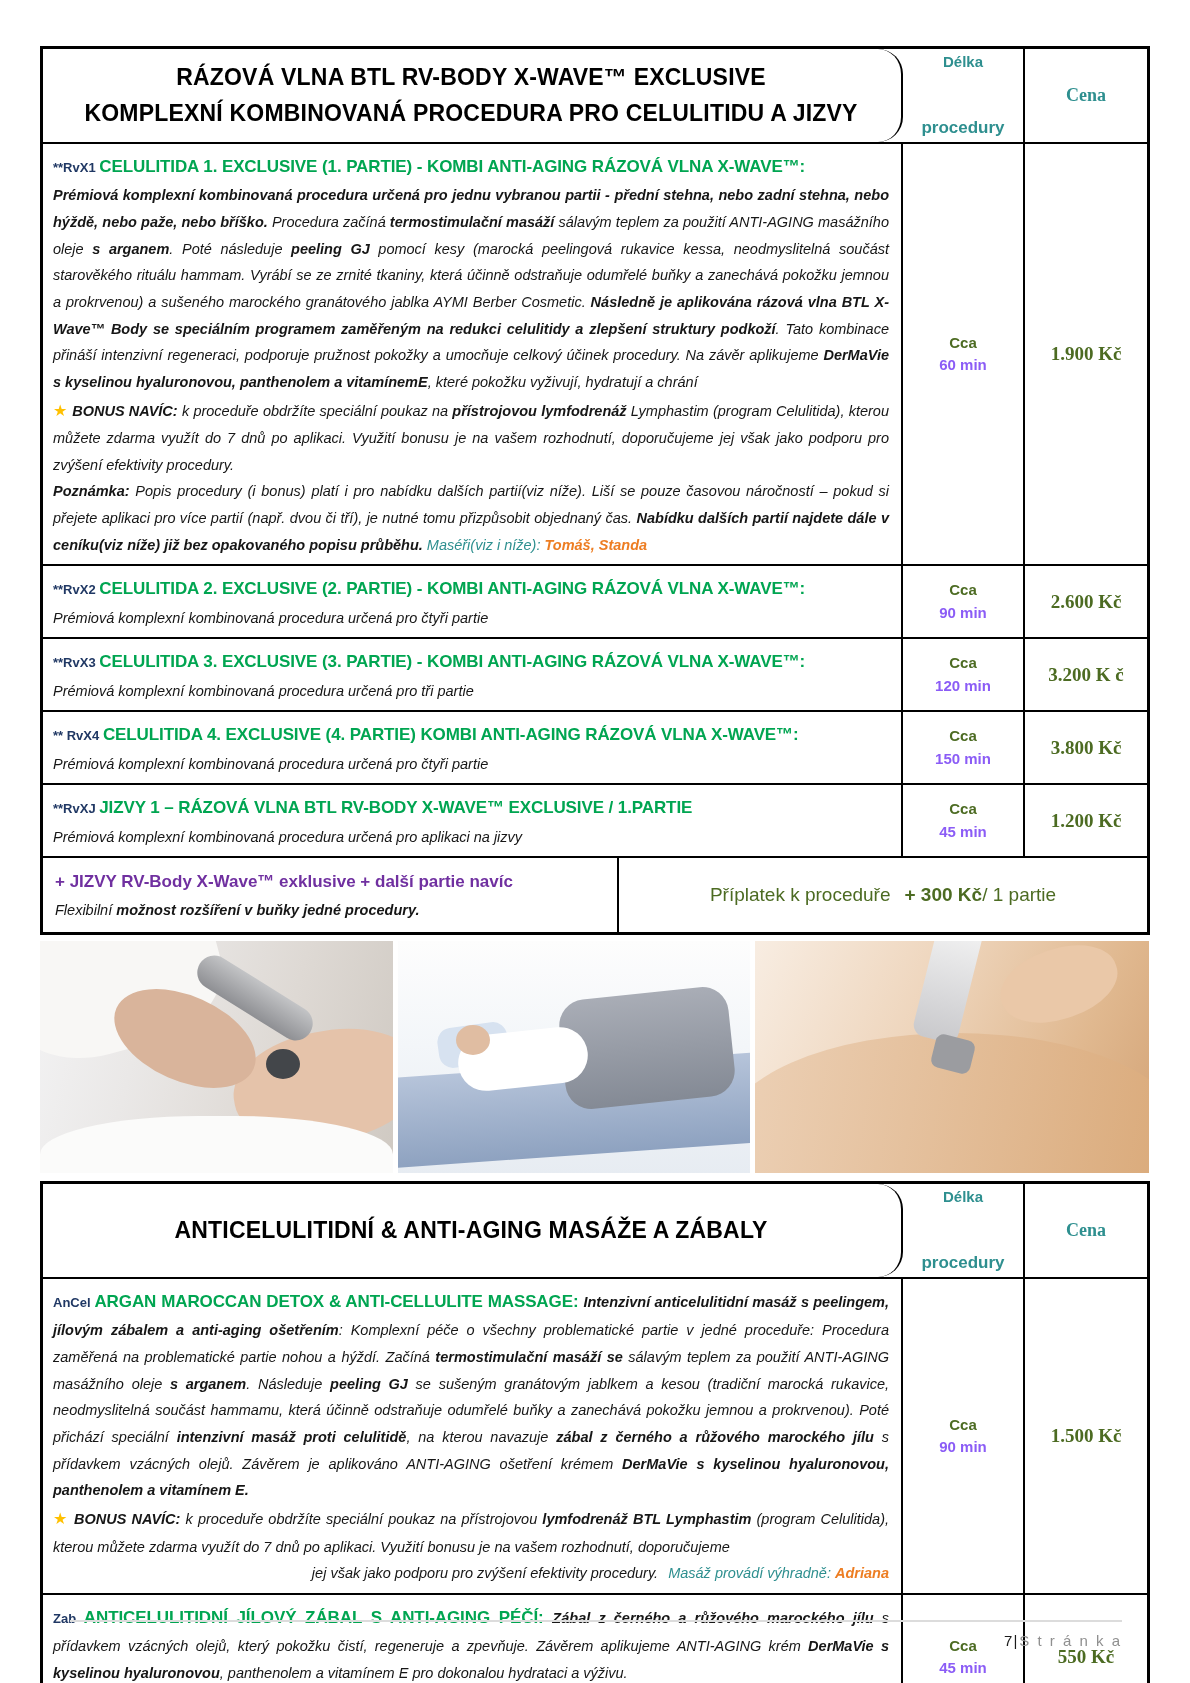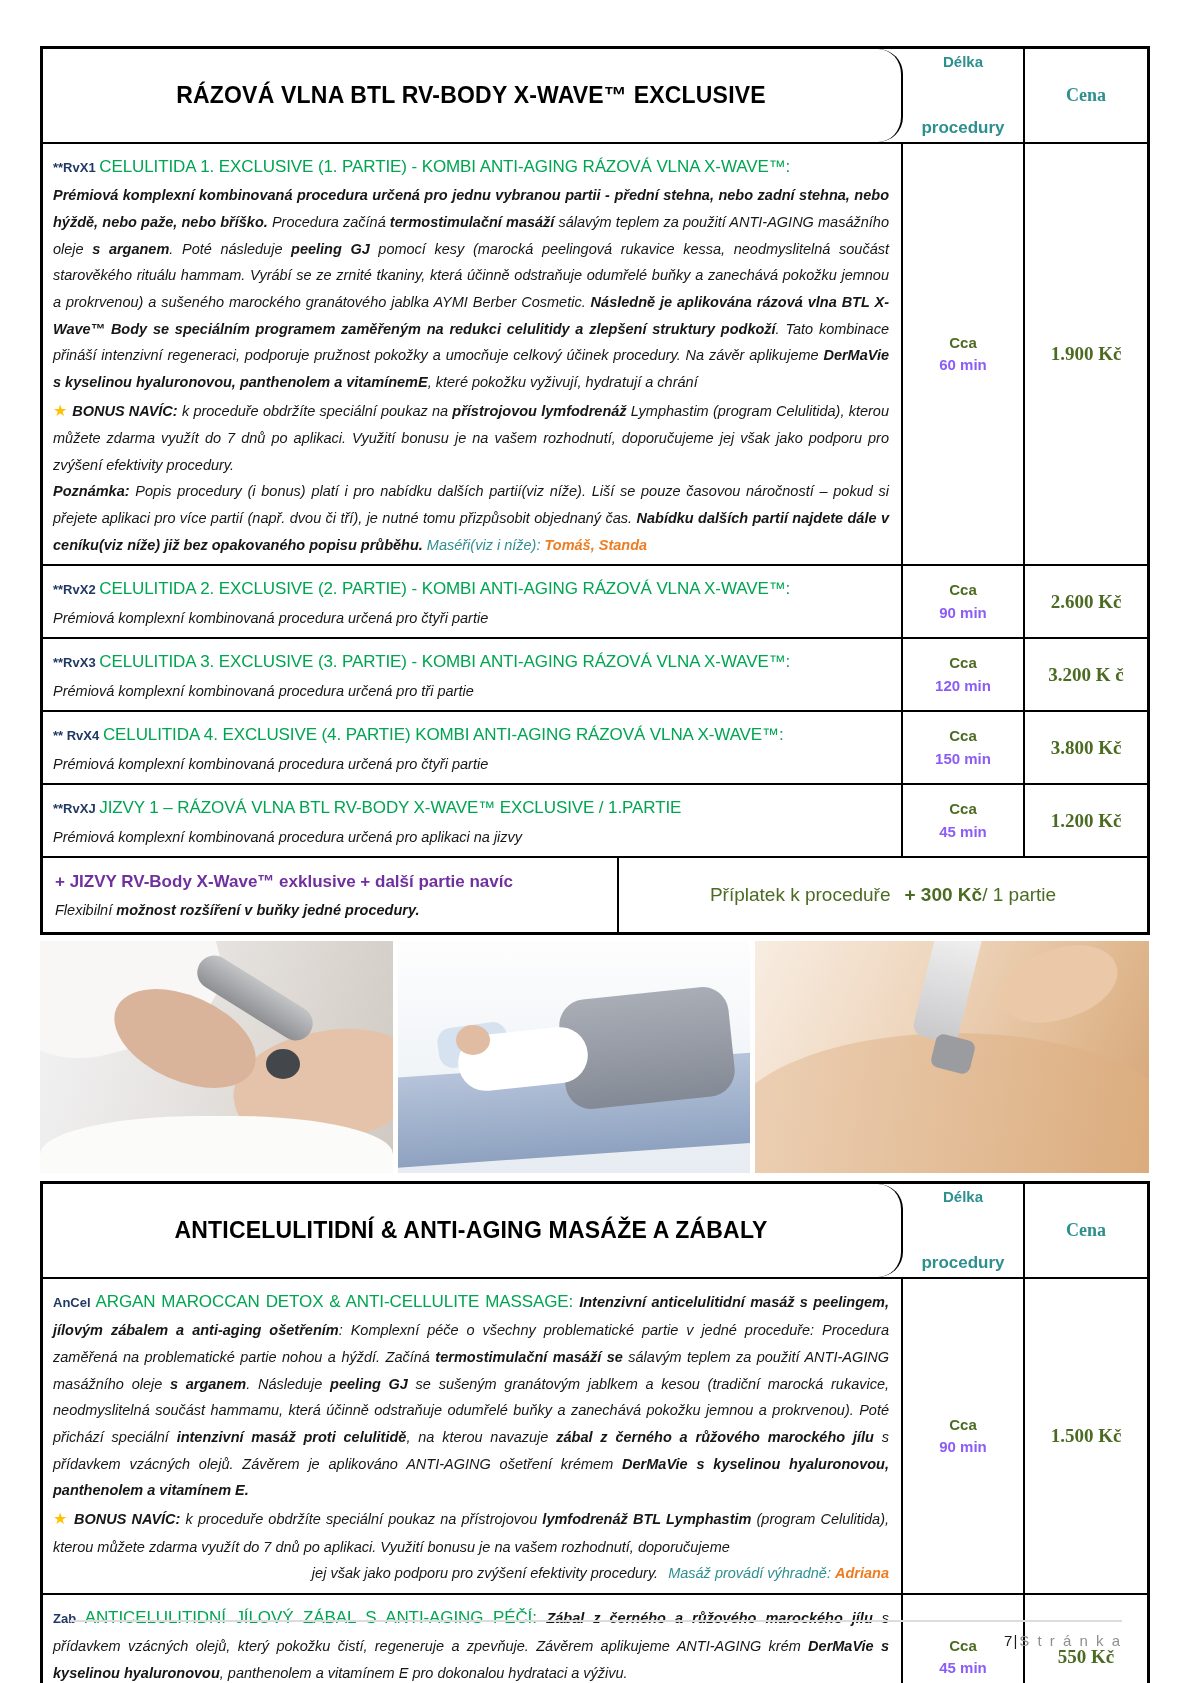--- a/index.html
+++ b/index.html
@@ -21,21 +21,21 @@
             font-size:23px;font-weight:700;letter-spacing:.2px;line-height:1.55;color:#000;text-align:center;border-radius:25px;}
   .teal{color:#2E8F8F;font-weight:700;gap:48px;}
   .th-dur1{font-size:15px;}
   .th-dur2{font-size:17px;}
   .th-cena{font-size:18px;}
 
   .body{font-size:14.5px;line-height:1.84;text-align:justify;color:#161616;}
   .seg-plain{font-style:italic;}
   .seg-bold{font-style:italic;font-weight:700;}
   .seg-code{color:#203864;font-weight:700;font-size:13px;font-style:normal;}
-  .seg-title{color:#00A551;font-weight:400;font-size:17px;font-style:normal;letter-spacing:-0.1px;}
+  .seg-title{color:#00A551;font-weight:700;font-size:17px;font-style:normal;letter-spacing:-0.1px;}
   .seg-teal{color:#2E8F8F;font-style:italic;}
   .seg-orange{color:#ED7D22;font-weight:700;font-style:italic;}
   .seg-star{color:#FFC000;font-style:normal;font-size:16px;}
   .seg-purple{color:#7030A0;font-weight:700;font-size:17px;font-style:normal;}
 
   .cca{color:#4C6B22;font-weight:700;font-size:15px;line-height:1.5;}
   .time{color:#8b5cf6;font-weight:700;font-size:15px;line-height:1.5;}
   .price{color:#4C6B22;font-weight:700;font-size:19px;}
 
   .r1{min-height:382px;} .rS .main{min-height:64px;}
@@ -81,20 +81,21 @@
 </head>
 <body>
 
 <div class="sheet">
   <div class="content">
 
     <section class="tbl">
       <div class="trow" style="min-height:76px;">
         <div class="cell main th-title">
           <div>RÁZOVÁ VLNA BTL RV-BODY X-WAVE™ EXCLUSIVE</div>
+          <div>KOMPLEXNÍ KOMBINOVANÁ PROCEDURA PRO CELULITIDU A JIZVY</div>
         </div>
         <div class="cell sidecell teal">
           <div class="th-dur1">Délka</div>
           <div class="th-dur2">procedury</div>
         </div>
         <div class="cell sidecell teal th-cena">Cena</div>
       </div>
 
       <div class="trow">
         <div class="cell main body r1"><span class="seg-code">**RvX1 </span><span class="seg-title">CELULITIDA 1. EXCLUSIVE (1. PARTIE) - KOMBI ANTI-AGING RÁZOVÁ VLNA X-WAVE™:</span><br><span class="seg-bold">Prémiová komplexní kombinovaná procedura určená pro jednu vybranou partii - přední stehna, nebo zadní stehna, nebo hýždě, nebo paže, nebo bříško.</span><span class="seg-plain"> Procedura začíná </span><span class="seg-bold">termostimulační masáží</span><span class="seg-plain"> sálavým teplem za použití ANTI-AGING masážního oleje </span><span class="seg-bold">s arganem</span><span class="seg-plain">. Poté následuje </span><span class="seg-bold">peeling GJ</span><span class="seg-plain"> pomocí kesy (marocká peelingová rukavice kessa, neodmyslitelná součást starověkého rituálu hammam. Vyrábí se ze zrnité tkaniny, která účinně odstraňuje odumřelé buňky a zanechává pokožku jemnou a prokrvenou) a sušeného marockého granátového jablka AYMI Berber Cosmetic. </span><span class="seg-bold">Následně je aplikována rázová vlna BTL X-Wave™ Body se speciálním programem zaměřeným na redukci celulitidy a zlepšení struktury podkoží</span><span class="seg-plain">. Tato kombinace přináší intenzivní regeneraci, podporuje pružnost pokožky a umocňuje celkový účinek procedury. Na závěr aplikujeme </span><span class="seg-bold">DerMaVie s kyselinou hyaluronovou, panthenolem a vitamínemE</span><span class="seg-plain">, které pokožku vyživují, hydratují a chrání</span><br><span class="seg-star">★ </span><span class="seg-bold">BONUS NAVÍC: </span><span class="seg-plain">k proceduře obdržíte speciální poukaz na </span><span class="seg-bold">přístrojovou lymfodrenáž</span><span class="seg-plain"> Lymphastim (program Celulitida), kterou můžete zdarma využít do 7 dnů po aplikaci. Využití bonusu je na vašem rozhodnutí, doporučujeme jej však jako podporu pro zvýšení efektivity procedury.</span><br><span class="seg-bold">Poznámka: </span><span class="seg-plain">Popis procedury (i bonus) platí i pro nabídku dalších partií(viz níže). Liší se pouze časovou náročností – pokud si přejete aplikaci pro více partií (např. dvou či tří), je nutné tomu přizpůsobit objednaný čas. </span><span class="seg-bold">Nabídku dalších partií najdete dále v ceníku(viz níže)  již bez opakovaného popisu průběhu. </span><span class="seg-teal">Maséři(viz i níže): </span><span class="seg-orange">Tomáš, Standa</span></div>

